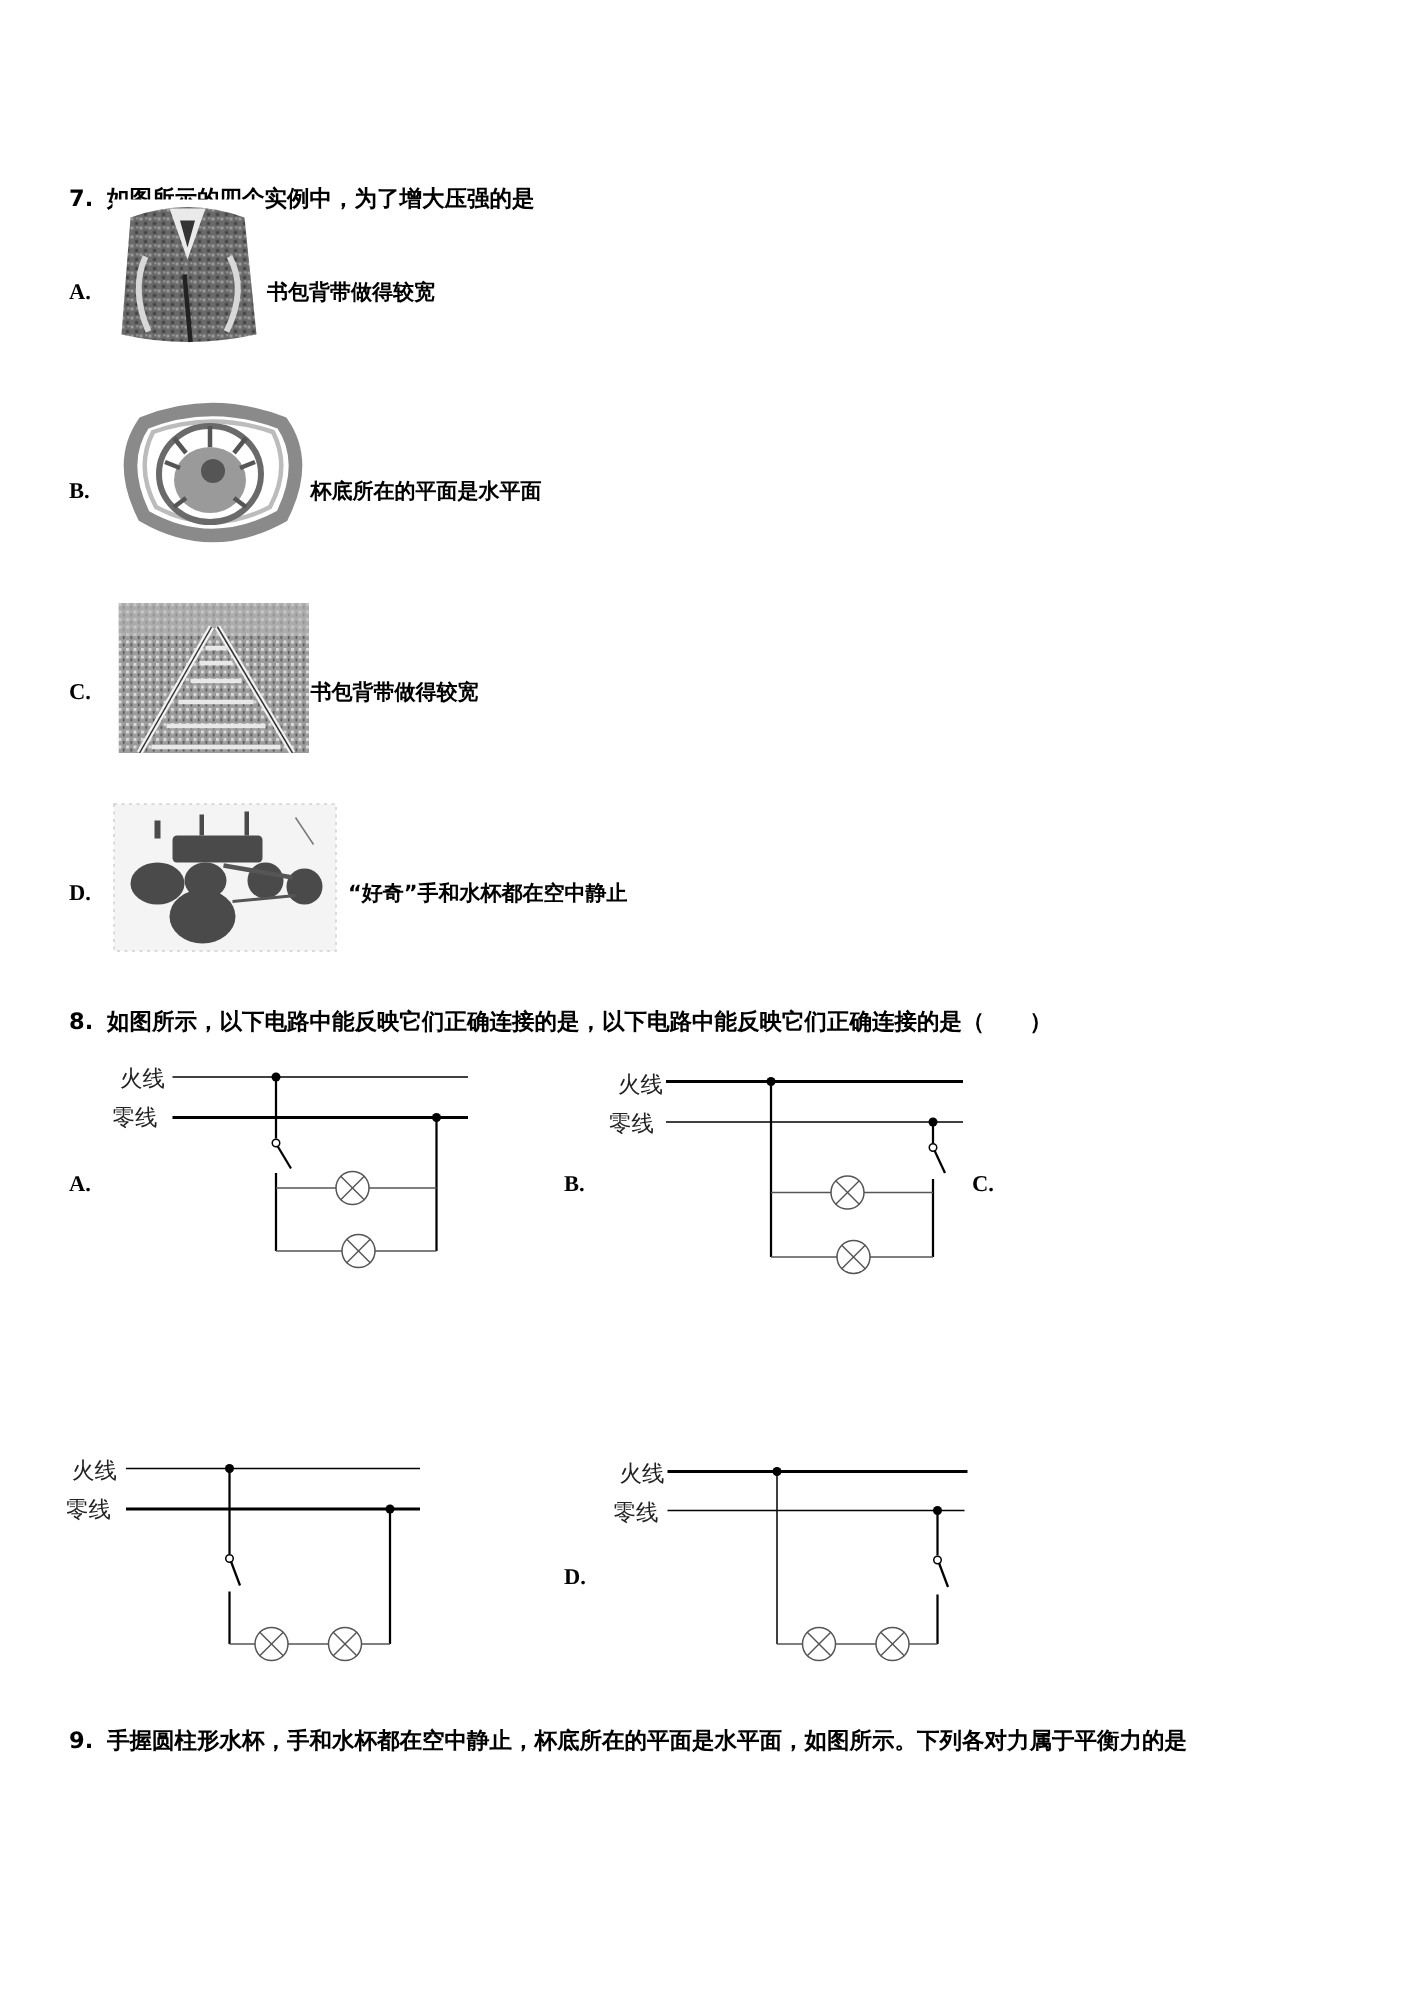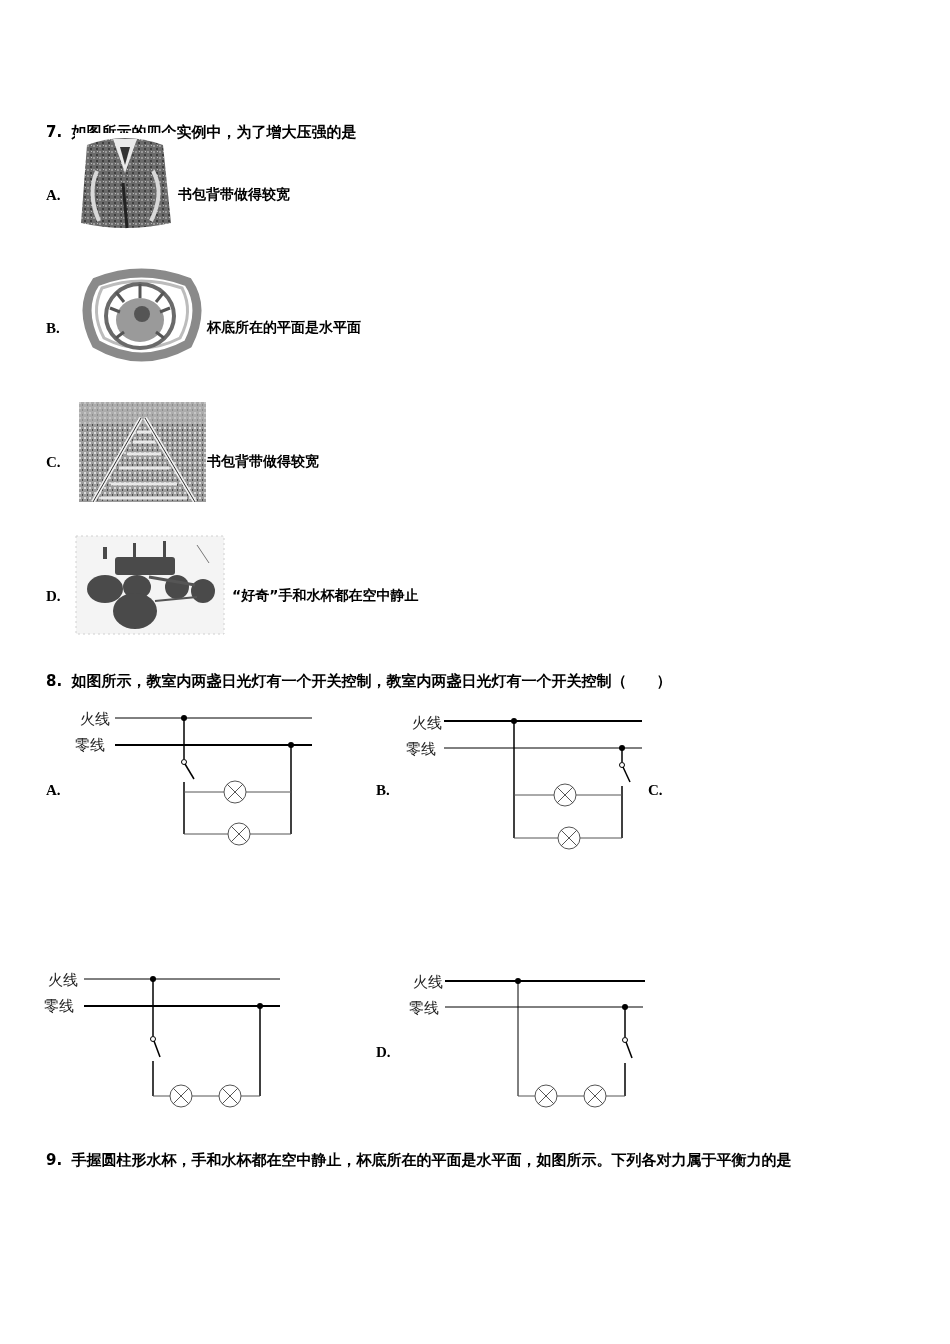--- a/index.html
+++ b/index.html
@@ -107,21 +107,21 @@
     </g>
     <line x1="74" y1="42" x2="120" y2="50" stroke="#555" stroke-width="3"></line>
     <line x1="80" y1="66" x2="122" y2="62" stroke="#555" stroke-width="2"></line>
     <path d="M122 10 L134 28" stroke="#777" stroke-width="1" fill="none"></path>
   </svg>
 </div>
 <span class="abs opt-text" style="left:232px;top:587px;">“好奇”手和水杯都在空中静止</span>
 
 <div class="abs q" style="left:46px;top:672px;font-weight:bold;">
   <span>8.</span>
-  <span style="margin-left:4px;">如图所示，教室内两盏日光灯有一个开关控制，教室内两盏日光灯有一个开关控制（　　）</span>
+  <span style="margin-left:4px;">如图所示，以下电路中能反映它们正确连接的是，以下电路中能反映它们正确连接的是（　　）</span>
 </div>
 
 <span class="abs opt-letter" style="left:46px;top:782px;">A.</span>
 <div class="abs" style="left:70px;top:704px;width:250px;height:148px;">
   <svg width="250" height="148" viewBox="0 0 250 148">
     <text x="10" y="20" font-size="15" fill="#222">火线</text>
     <text x="5" y="46" font-size="15" fill="#222">零线</text>
     <line x1="45" y1="14" x2="242" y2="14" stroke="#000" stroke-width="1"></line>
     <line x1="45" y1="41" x2="242" y2="41" stroke="#000" stroke-width="2"></line>
     <circle cx="114" cy="14" r="3" fill="#000"></circle>

